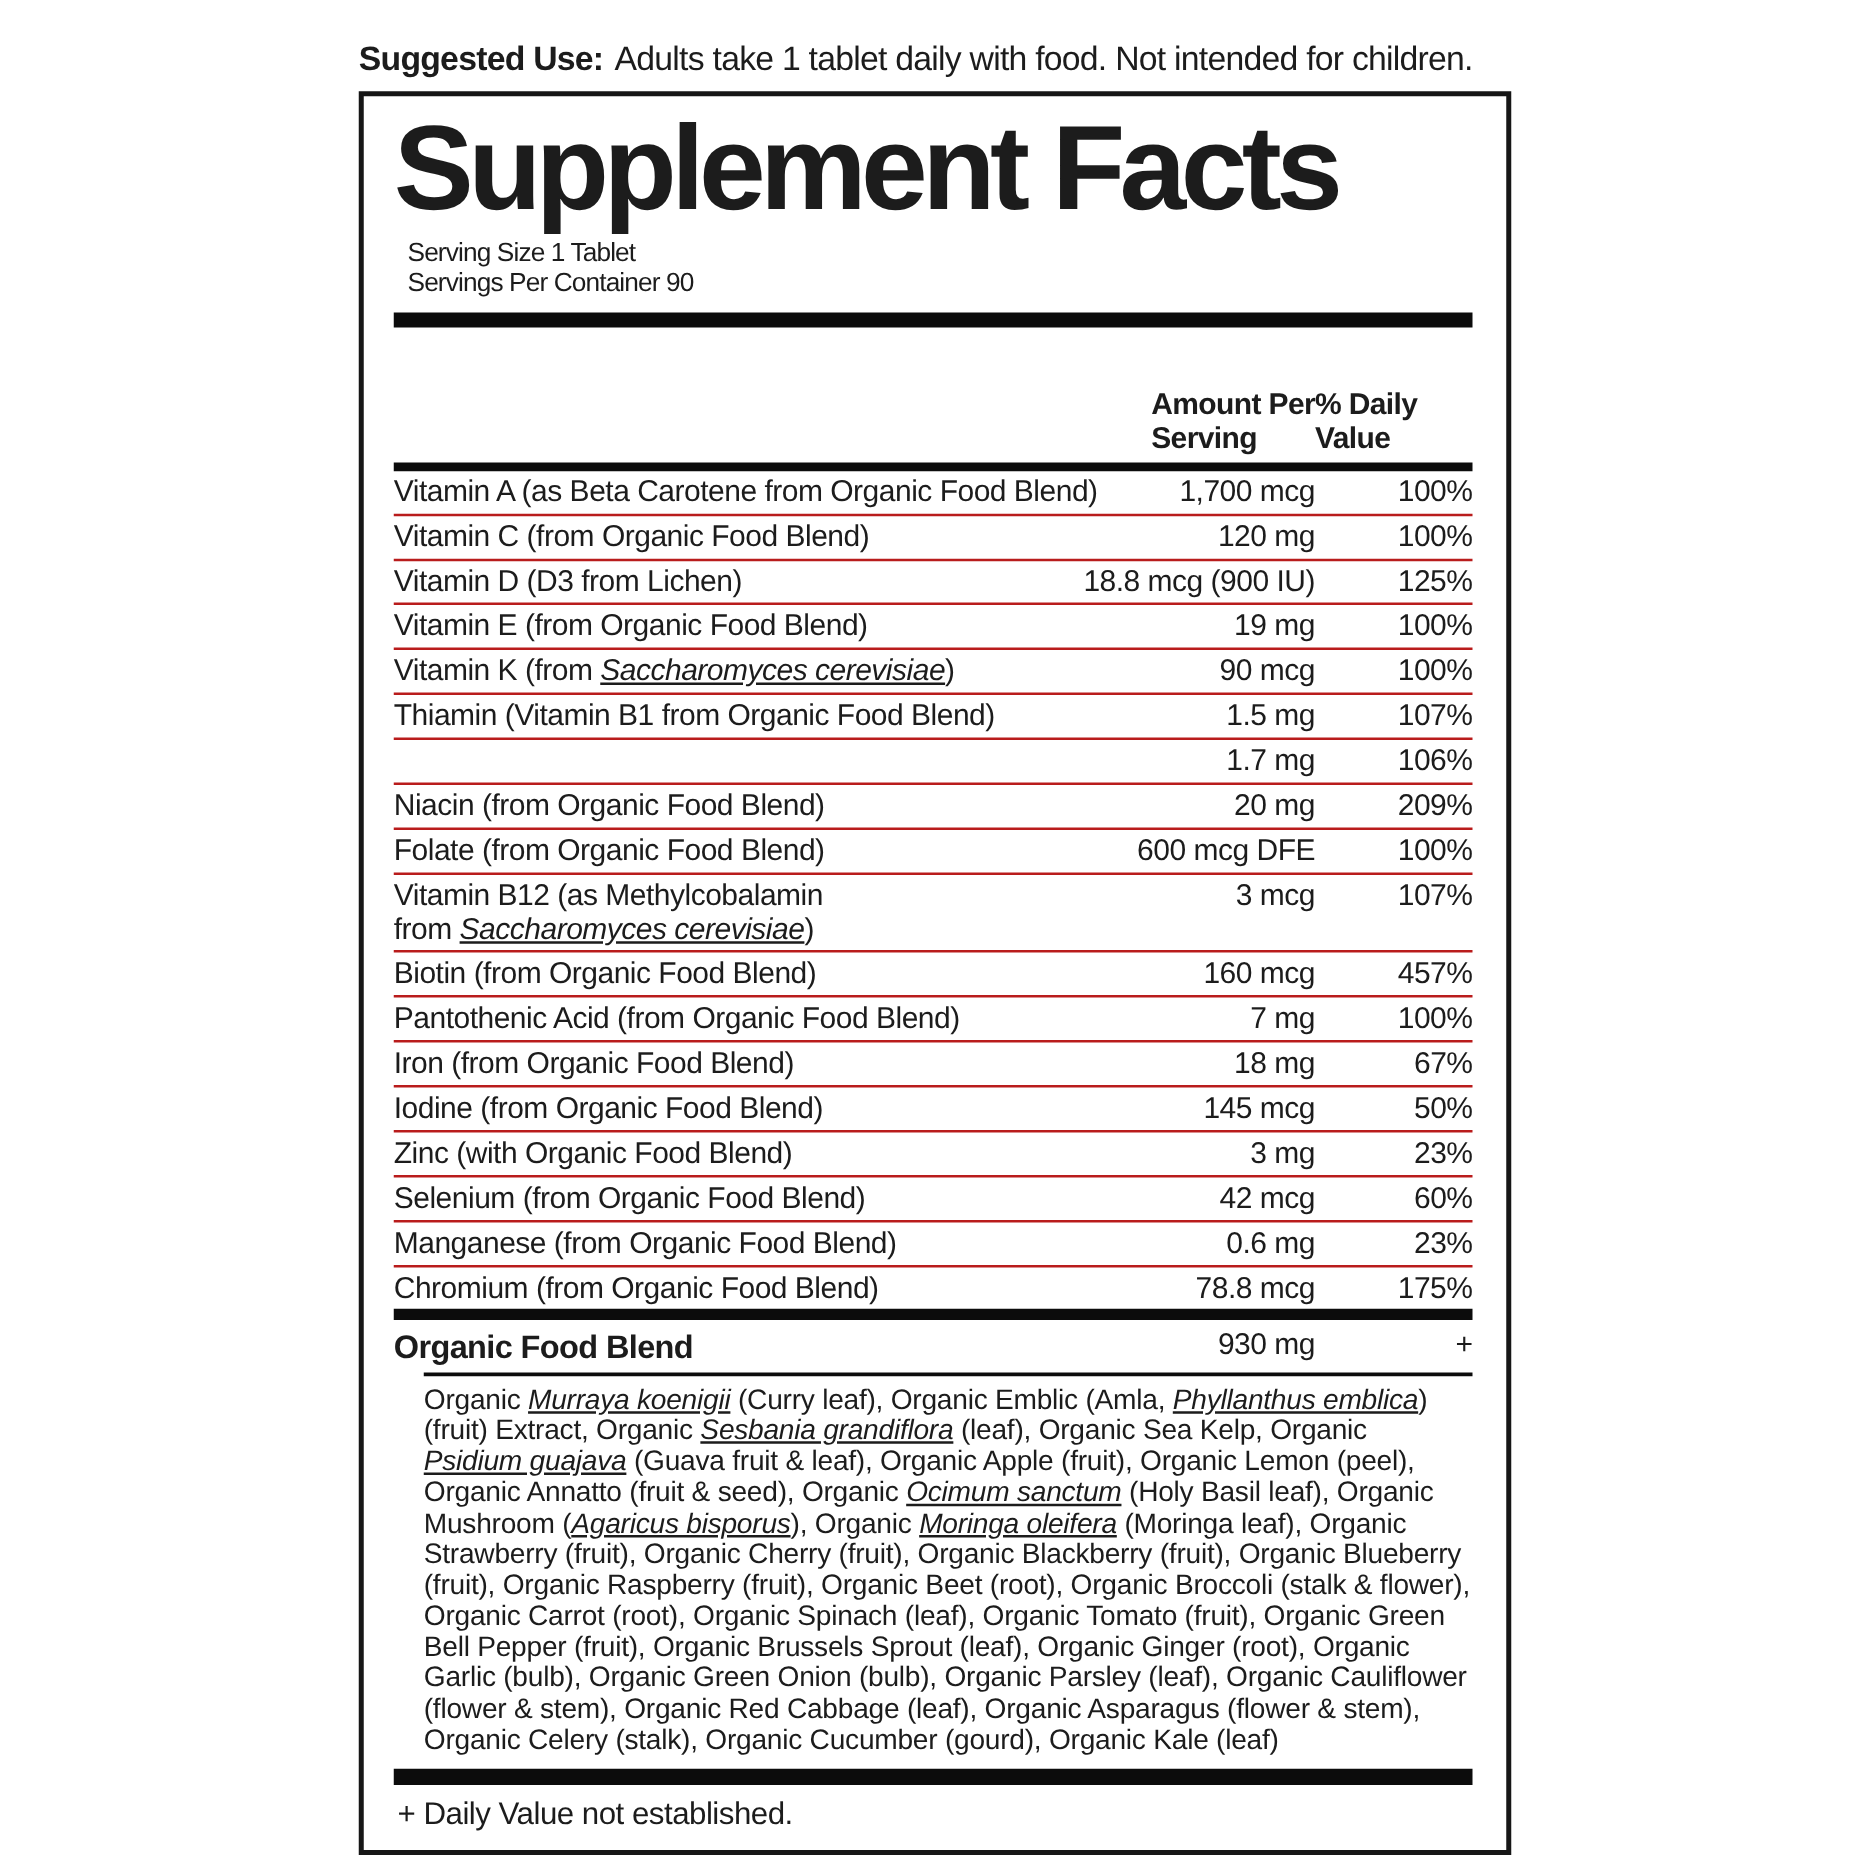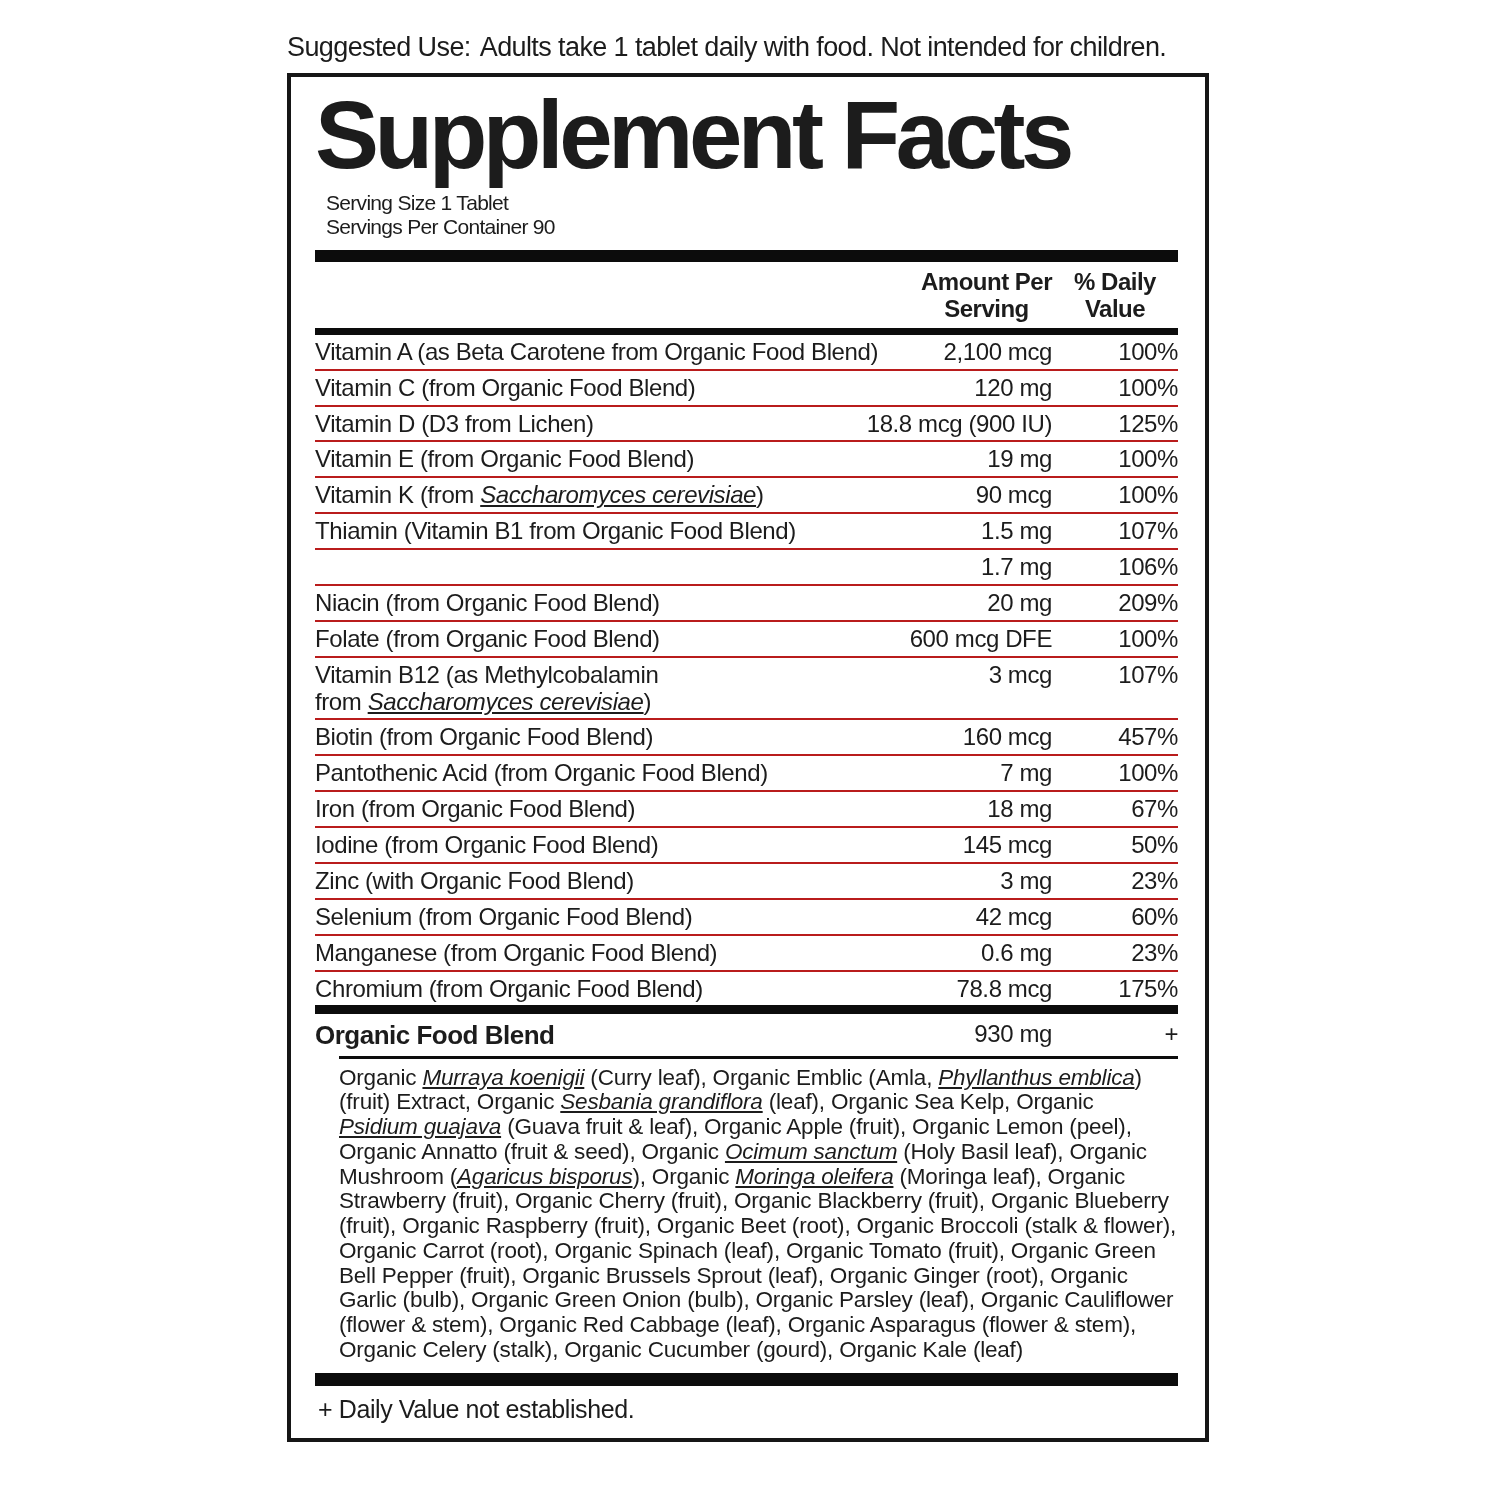--- a/index.html
+++ b/index.html
@@ -5,21 +5,21 @@
   * { box-sizing: border-box; margin: 0; padding: 0; }
   html, body { width: 1500px; height: 1500px; background: #ffffff; }
   body {
     font-family: "Liberation Sans", sans-serif;
     color: #1c1c1c;
     position: relative;
   }
   .wrap { position: absolute; left: 287px; top: 32px; width: 922px; }
 
   .suggested { font-size: 27px; letter-spacing: -0.6px; line-height: 1.15; white-space: nowrap; }
-  .suggested .lbl { font-weight: normal; margin-right: 9px; }
+  .suggested .lbl { font-weight: bold; margin-right: 9px; }
 
   .box {
     margin-top: 10px;
     border: 4px solid #161616;
     padding: 8px 27px 12px 24px;
     background: #fff;
   }
 
   .title {
     font-size: 96px;
@@ -33,22 +33,22 @@
 
   .bar { background: #0c0c0c; width: 100%; }
   .bar-top { height: 12px; margin-top: 12px; }
   .bar-mid { height: 7px; }
   .bar-blend { height: 9px; }
   .bar-bottom { height: 13px; margin-top: 9px; }
 
   .hdr { display: flex; align-items: flex-end; padding: 7px 0 5px 0; }
   .hdr .spacer { flex: 1; }
   .hdr-amount, .hdr-dv {
-    font-weight: bold; font-size: 24px; text-align: center;
-    line-height: 1.12; letter-spacing: -0.5px;
+    font-weight: bold; font-size: 24px; text-align: left;
+    line-height: 1.12; letter-spacing: -0.5px; margin-top: 42px;
   }
   .hdr-dv { width: 126px; }
 
   .sf-row {
     display: flex; align-items: flex-start;
     border-top: 2px solid #b91c1c;
     padding: 4px 0 3px 0;
     font-size: 24px; letter-spacing: -0.4px; line-height: 1.12;
   }
   #nutrient-rows .sf-row:first-child { border-top: none; }
@@ -97,21 +97,21 @@
         <span>% Daily</span><br>
         <span>Value</span>
       </span>
     </div>
 
     <div class="bar bar-mid"></div>
 
     <div id="nutrient-rows">
         <div class="sf-row">
           <span class="sf-name"><span>Vitamin A (as Beta Carotene from Organic Food Blend)</span></span>
-          <span class="sf-amount">2,100 mcg</span>
+          <span class="sf-amount">1,700 mcg</span>
           <span class="sf-dv">100%</span>
         </div>
         <div class="sf-row">
           <span class="sf-name"><span>Vitamin C (from Organic Food Blend)</span></span>
           <span class="sf-amount">120 mg</span>
           <span class="sf-dv">100%</span>
         </div>
         <div class="sf-row">
           <span class="sf-name"><span>Vitamin D (D3 from Lichen)</span></span>
           <span class="sf-amount">18.8 mcg (900 IU)</span>

